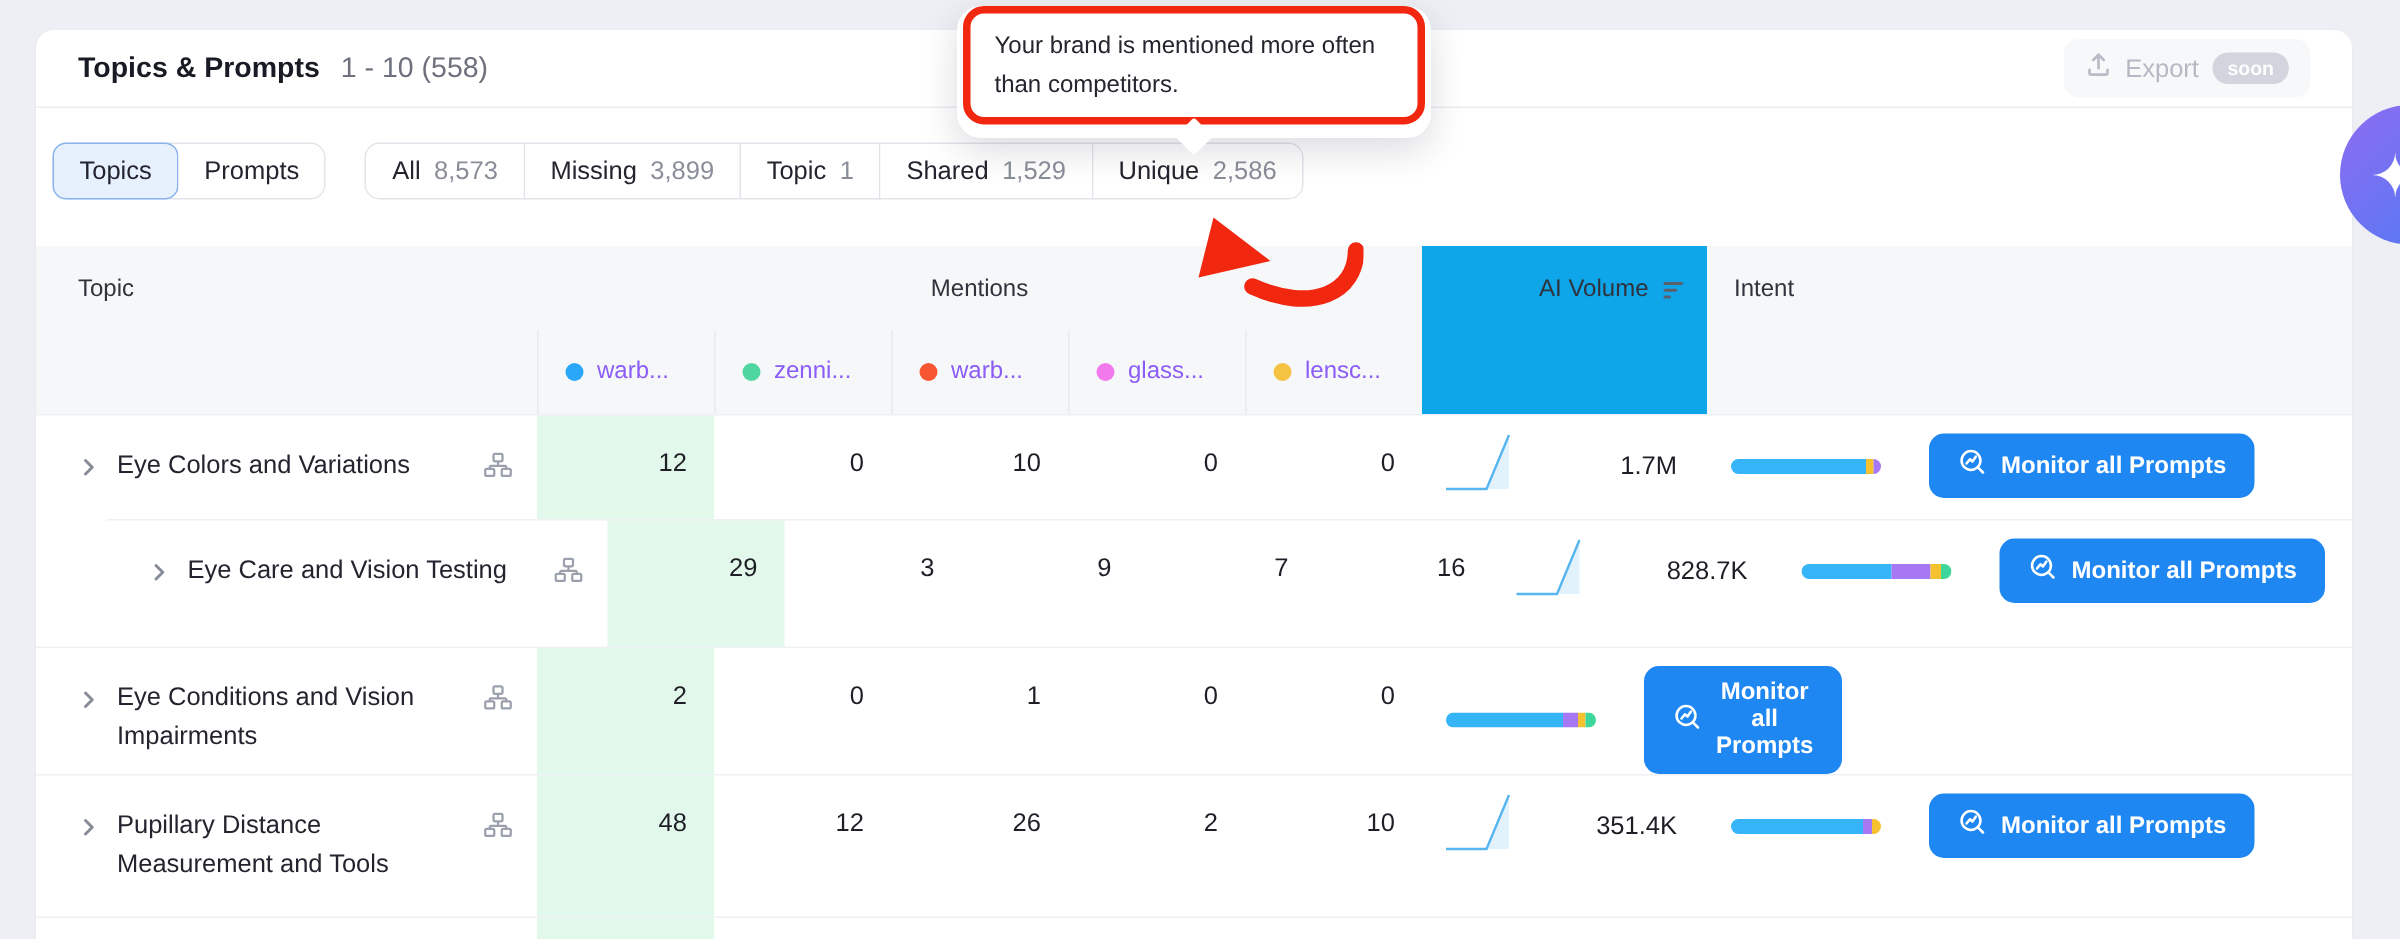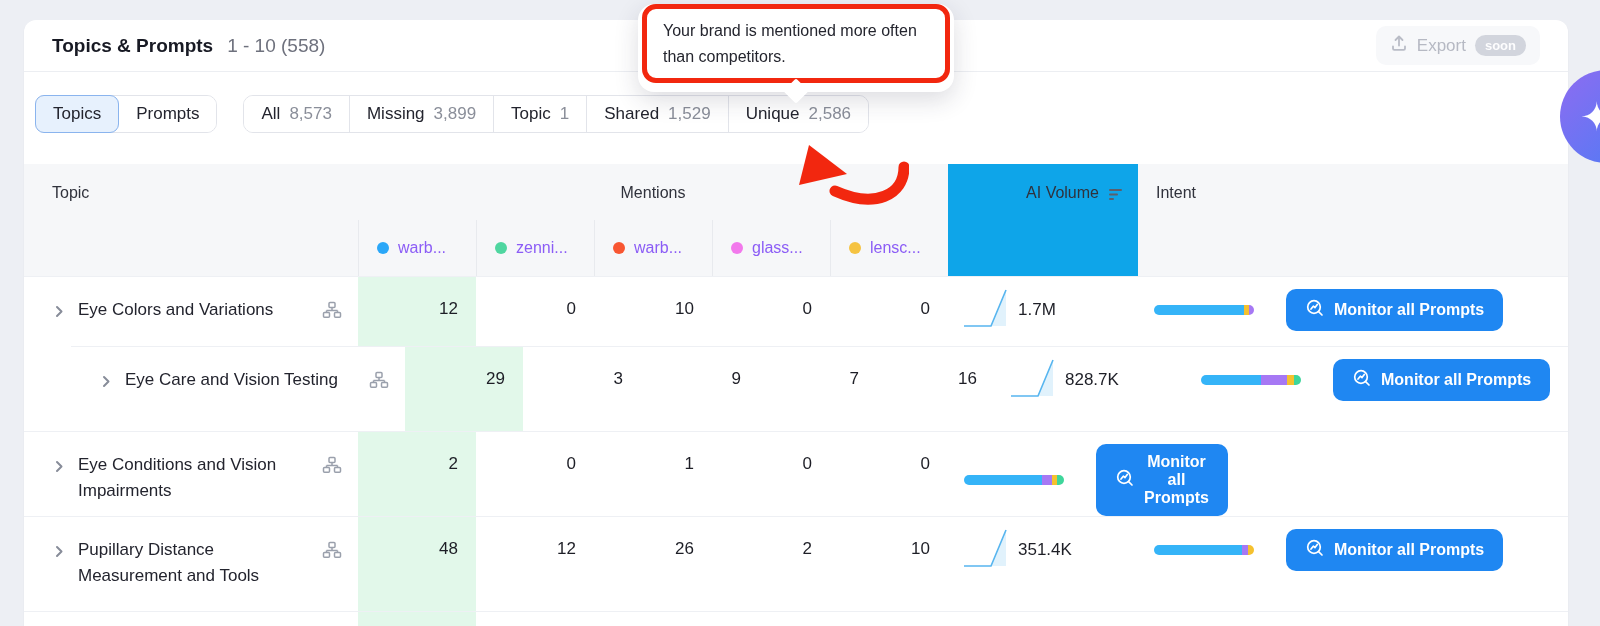--- a/index.html
+++ b/index.html
@@ -73,21 +73,21 @@
   .trow { border-top:1px solid #eef0f4; }
   .trow:first-child { border-top:none; }
   .r1 { min-height:70px; } .r2 { min-height:85px;margin-left:47px; } .r3 { min-height:85px; } .r4 { min-height:95px; }
   .td-topic { display:flex; gap:12px; padding:20px 16px 0 28px; font-size:17px; color:#23242e; line-height:1.55; }
   .td-topic .chev { margin-top:4px; flex:none; cursor:pointer; }
   .td-topic .tname { flex:1; }
   .td-topic .site-ic { margin-top:4px; flex:none; }
   .td-num { text-align:right; padding:22px 18px 0 0; font-size:17px; }
   .td-num.green { background:#e2f8ea; }
   .td-vol { display:flex; align-items:center; padding:8px 20px 0 12px; align-self:start; }
-  .td-vol .vol-val { flex:1; font-size:17px; }
+  .td-vol .vol-val { flex:1; text-align:right; font-size:17px; }
   .td-intent { display:flex; align-items:center; gap:32px; padding:12px 0 0 16px; align-self:start; }
   .intent-bar { width:100px; height:10px; border-radius:5px; overflow:hidden; display:flex; flex:none; }
   .intent-bar span { height:100%; display:block; }
   .monitor-btn {
     display:flex; align-items:center; gap:9px;
     background:#1f87f2; color:#fff; border:none; border-radius:10px;
     padding:9px 19px; font-size:16px; font-weight:bold; cursor:pointer;
     font-family:inherit;
   }
   .row-partial { border-top:1px solid #eef0f4; height:16px; }

